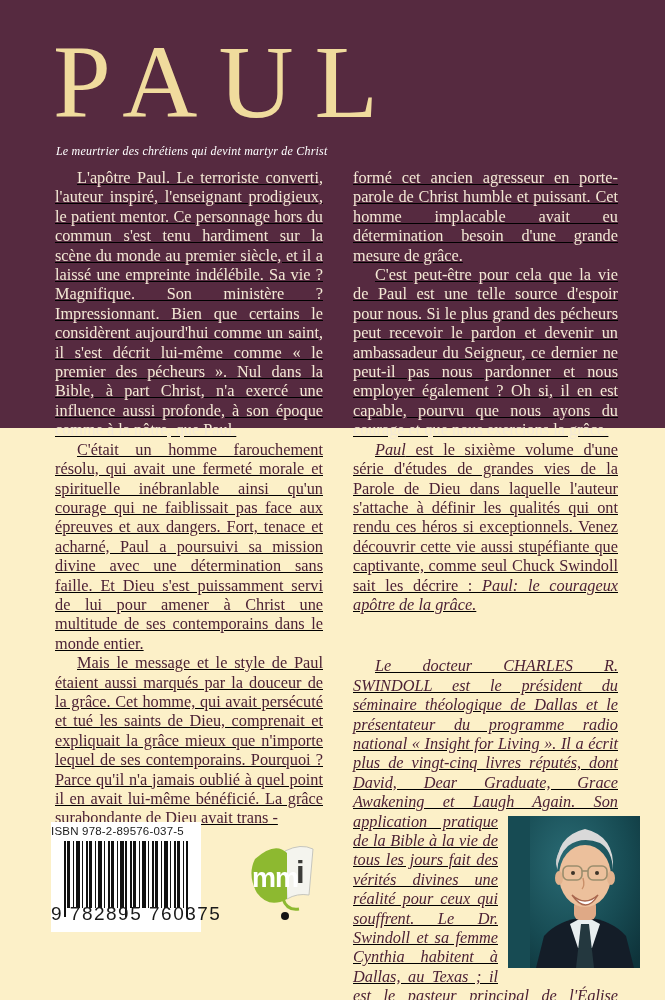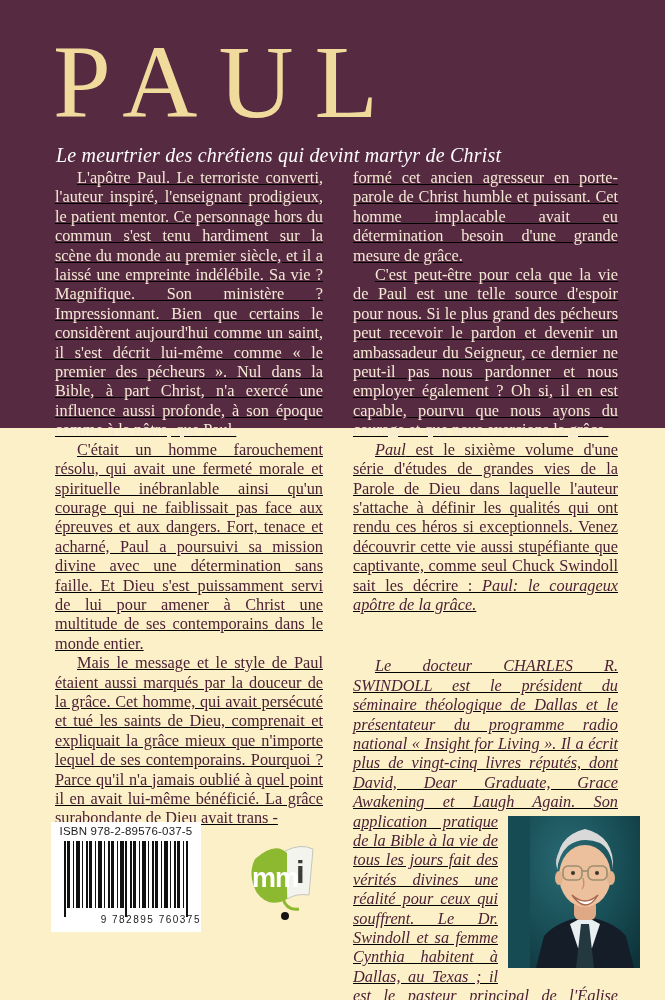--- a/index.html
+++ b/index.html
@@ -14,21 +14,21 @@
     font-family:"Liberation Serif","DejaVu Serif",serif;
   }
   .maroon-band{position:absolute;left:0;top:0;width:665px;height:428px;background:var(--maroon);}
   .title{
     position:absolute;left:53px;top:30px;margin:0;
     font-size:104px;line-height:104px;font-weight:normal;
     letter-spacing:21px;color:var(--gold);
   }
   .subtitle{
     position:absolute;left:56px;top:144px;
-    font-style:italic;font-size:20px;color:var(--white);letter-spacing:.2px;
+    font-style:italic;font-size:12px;color:var(--white);letter-spacing:.2px;
     white-space:nowrap;
   }
   .col{position:absolute;top:168px;font-size:16.3px;line-height:19.4px;text-align:justify;text-decoration:underline;}
   .col p{margin:0;}
   .col-left{left:55px;width:268px;}
   .col-right{left:353px;width:265px;}
   .indent{text-indent:22px;}
   .onmaroon{color:var(--text-on-maroon);}
   .oncream{color:var(--text-on-cream);}
   .italic{font-style:italic;}
@@ -37,31 +37,31 @@
   .photo-frame{
     float:right;clear:right;width:110px;height:152px;margin-left:10px;margin-bottom:4px;
     background:var(--photo-bg);display:block;
   }
   
   .barcode{
     position:absolute;left:51px;top:822px;width:150px;height:110px;
     background:#ffffff;color:#1a1a1a;
     font-family:"Liberation Sans","DejaVu Sans",sans-serif;
   }
-  .isbn-label{position:absolute;top:3px;left:0;width:100%;text-align:center;font-size:11.5px;letter-spacing:.2px;}
+  .isbn-label{position:absolute;top:3px;left:0;width:100%;font-size:11.5px;letter-spacing:.2px;}
   .bars{
     position:absolute;left:13px;top:19px;width:124px;height:67px;
     background:repeating-linear-gradient(90deg,
       #111 0 2px,#fff 2px 3px,#111 3px 6px,#fff 6px 9px,
       #111 9px 10px,#fff 10px 12px,#111 12px 16px,#fff 16px 18px,
       #111 18px 19px,#fff 19px 22px);
   }
   .guard{position:absolute;top:0;width:2px;height:76px;background:#111;display:block;}
   .g-left{left:0;} .g-mid{left:61px;} .g-right{right:0;}
-  .digits{position:absolute;left:0;bottom:7px;width:100%;text-align:right;font-size:10px;letter-spacing:1.5px;white-space:nowrap;}
+  .digits{position:absolute;left:0;bottom:7px;width:100%;text-align:center;font-size:19px;letter-spacing:1.5px;white-space:nowrap;}
   
   .logo{position:absolute;left:245px;top:843px;width:72px;height:78px;}
   .logo svg{display:block;}
   .logo-mm{
     position:absolute;left:7px;top:22px;color:#ffffff;
     font-family:"Liberation Sans","DejaVu Sans",sans-serif;
     font-size:27px;font-weight:bold;letter-spacing:-1px;line-height:27px;
   }
   .logo-i{
     position:absolute;left:51px;top:14px;color:#3b3b38;

